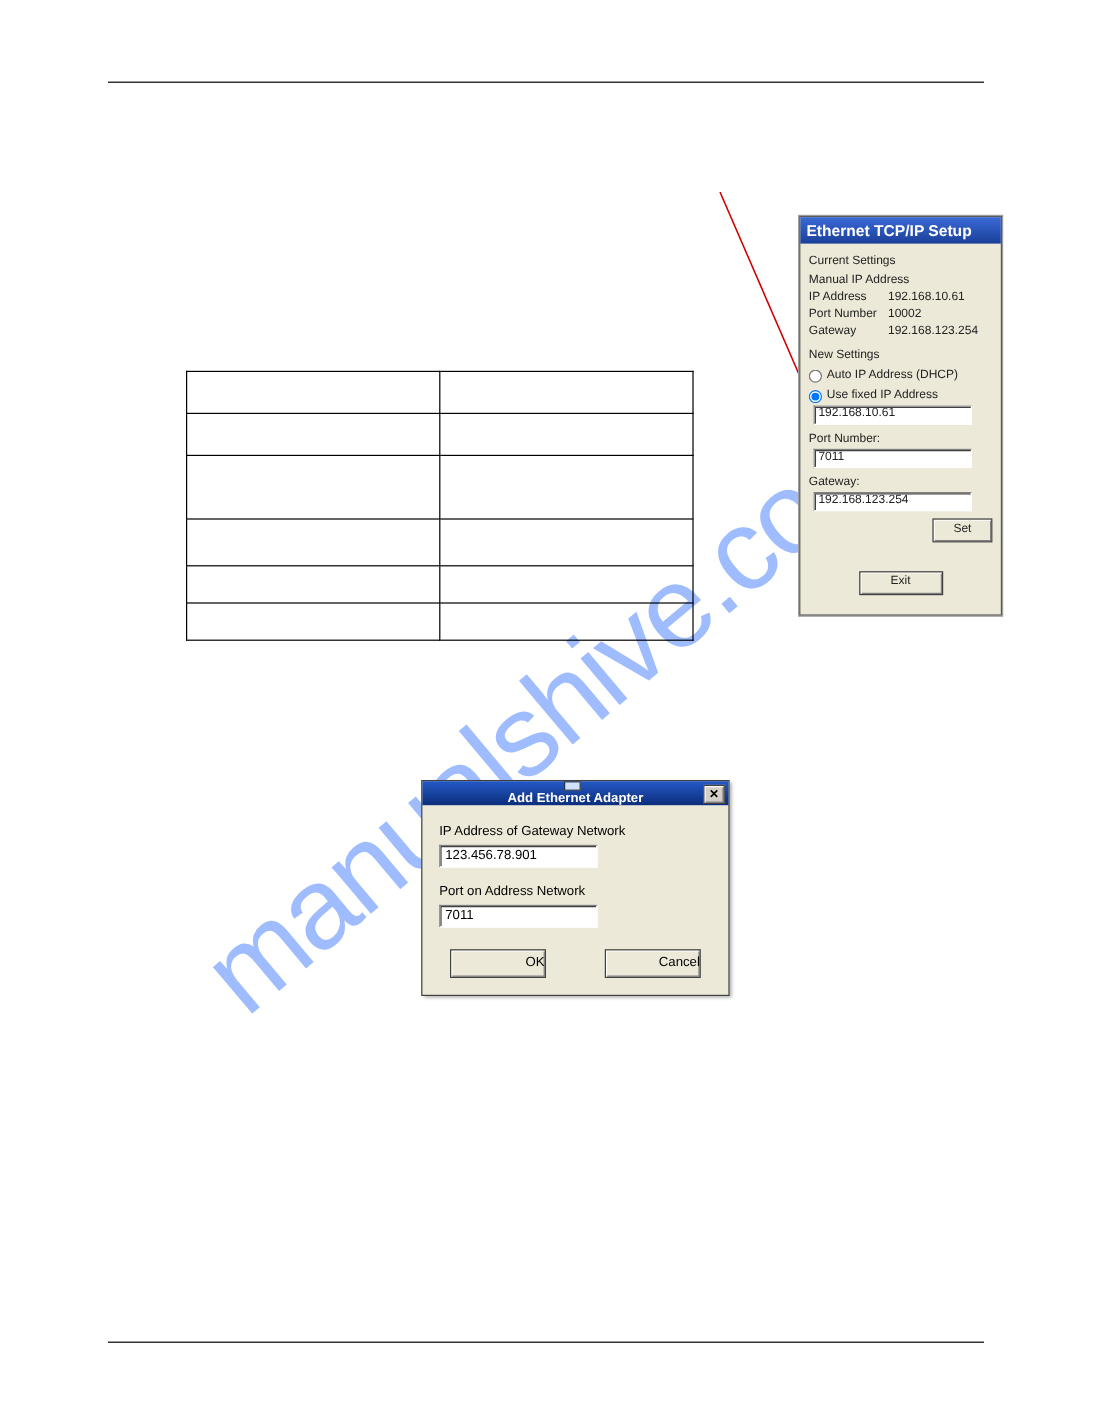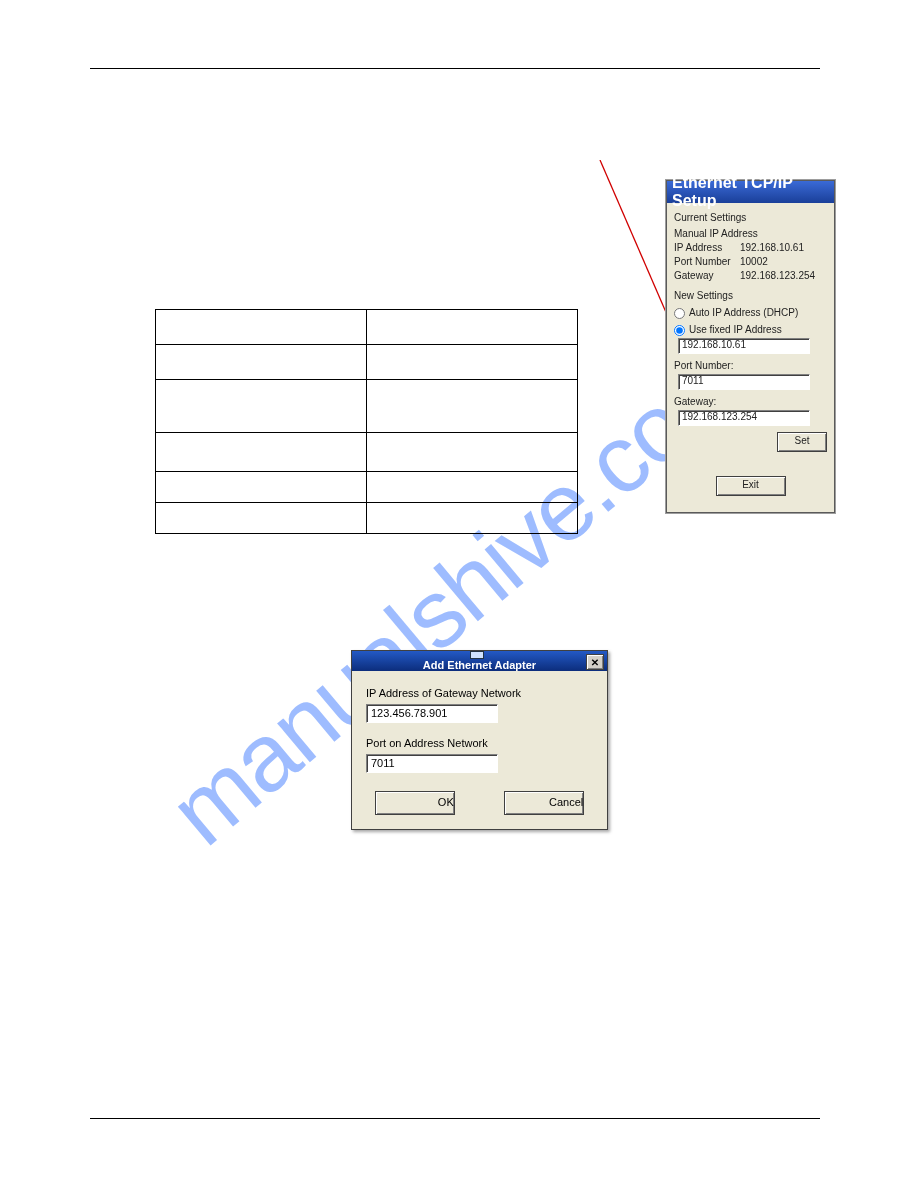--- a/index.html
+++ b/index.html
@@ -74,21 +74,21 @@
     width: 167px;
     border: 1px solid #5a5a5a;
     background: #ece9d8;
     box-shadow: 0 0 0 1px #9d9d9d;
   }
   .net-panel .titlebar {
     height: 18px;
     background: linear-gradient(to bottom, #3a6ad6, #1a3f99);
     color: #fff;
     font-weight: bold;
-    font-size: 16px;
+    font-size: 13px;
     padding: 2px 5px;
     display: flex;
     align-items: center;
   }
   .net-panel .body {
     padding: 6px 7px 10px 7px;
     font-size: 10px;
     color: #222;
   }
   .net-panel .section {

